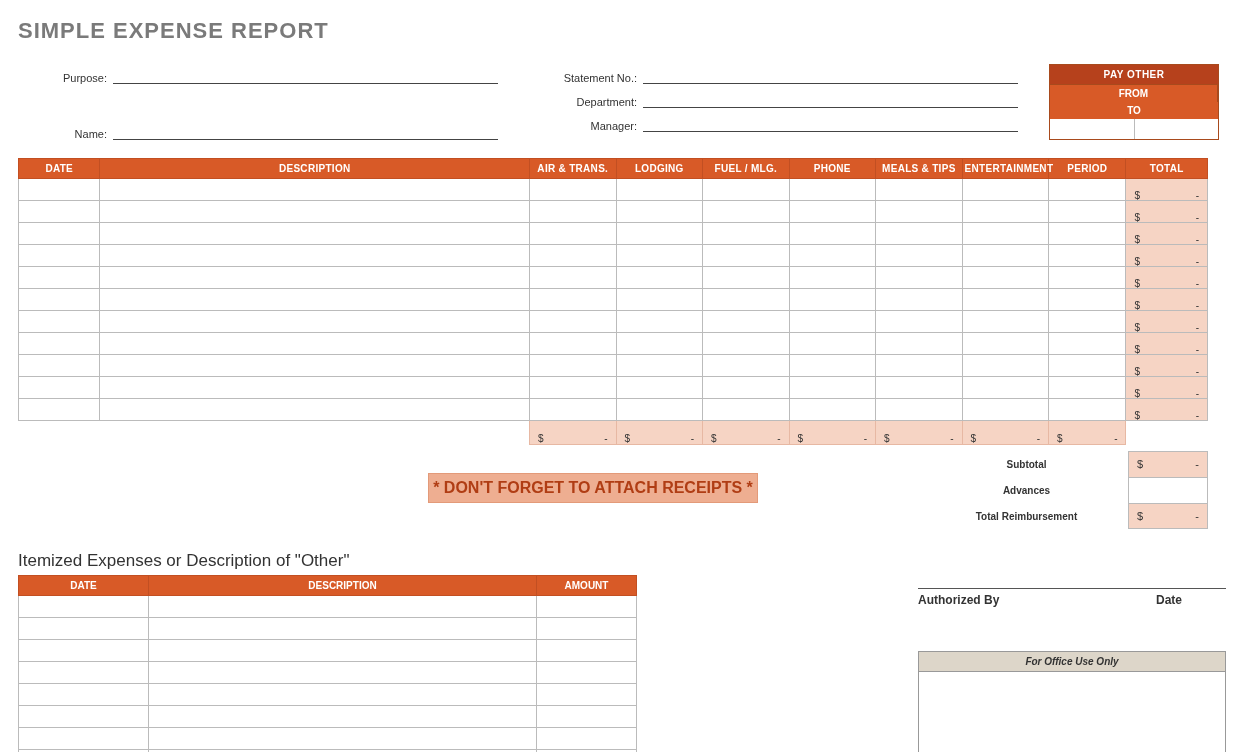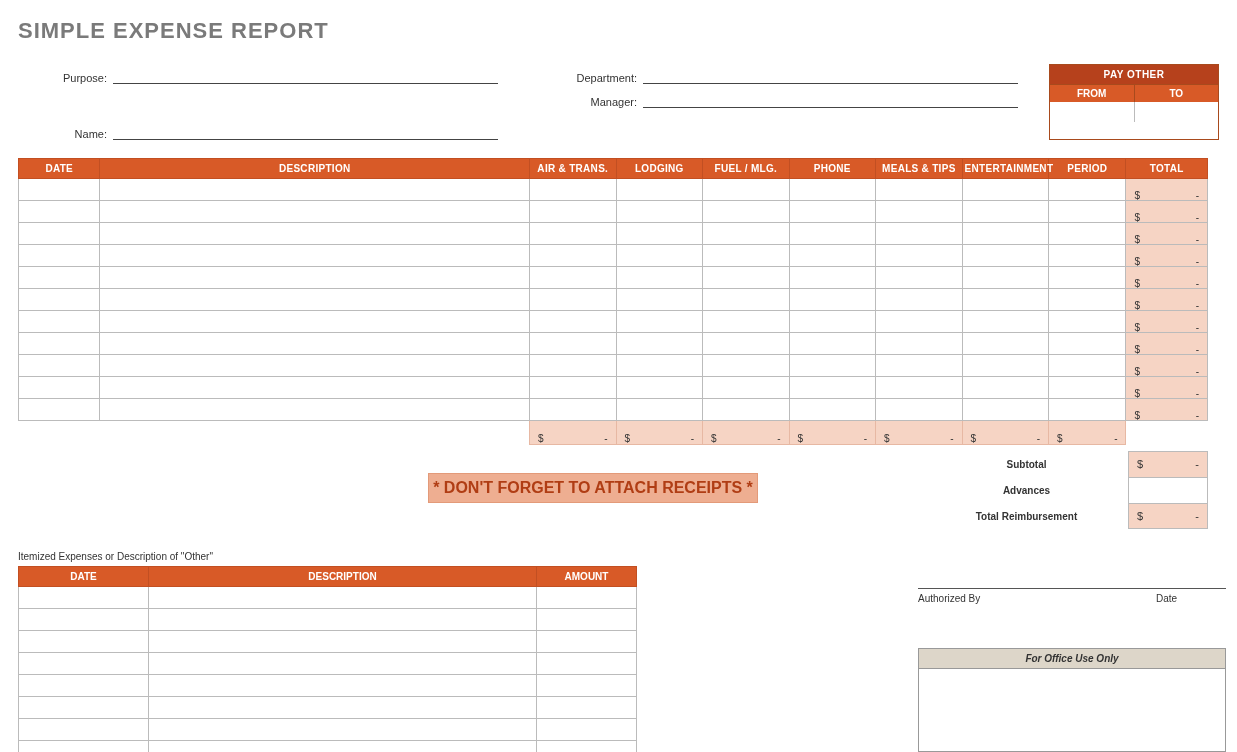--- a/index.html
+++ b/index.html
@@ -62,21 +62,21 @@
   .pp-title {
     background: #b6411c;
     color: #fff;
     font-weight: 700;
     text-align: center;
     font-size: 10px;
     padding: 4px 0;
     letter-spacing: .5px;
     border-bottom: 1px solid #a84a1d;
   }
-  .pp-labels { display:flex; }
+  .pp-labels { display:flex;flex-direction:column; }
   .pp-labels > div {
     flex:1;
     background:#d85a27;
     color:#fff;
     font-weight:700;
     text-align:center;
     font-size:10px;
     padding:3px 0;
   }
   .pp-labels > div:first-child { border-right:1px solid #a84a1d; }
@@ -158,21 +158,21 @@
     border-top:1px solid #bbb; border-left:1px solid #bbb; border-right:1px solid #bbb;
     position:relative; padding:0 8px;
   }
   .srow:last-child .sval{ border-bottom:1px solid #bbb; }
   .srow .sval.shade{ background:#f6d4c4; }
   .srow .sval .cur{position:absolute;left:8px;top:6px;}
   .srow .sval .dash{position:absolute;right:8px;top:6px;}
 
   
   .itemized-label{
-    font-size:10px;
+    font-size:17px;
     margin:22px 0 4px 0;
   }
   .item-table{ width:618px; table-layout:fixed; }
   .item-table th{
     background:#d85a27; color:#fff; font-size:10px; font-weight:700;
     text-align:center; padding:4px 2px; border:1px solid #c24f22;
   }
   .item-table td{
     border:1px solid #bbb; height:22px;
   }
@@ -184,22 +184,22 @@
   .bottom-right{
     position:absolute;
     left: 900px;
     top: 570px;
     width: 308px;
   }
   .auth-line{
     display:flex;
     border-top:1px solid #555;
     padding-top:4px;
-    font-size:10px;
-    font-weight:400;
+    font-size:12px;
+    font-weight:700;
   }
   .auth-line .l{flex:1;}
   .auth-line .r{width:70px;text-align:left;}
   .office-box{
     margin-top:44px;
     border:1px solid #999;
     height:104px;
   }
   .office-title{
     background:#ddd6c9;
@@ -224,20 +224,24 @@
     <div class="meta-row">
       <div class="meta-label">Purpose:</div>
       <div class="meta-line"></div>
     </div>
     <div class="meta-row">
       <div class="meta-label">Name:</div>
       <div class="meta-line"></div>
     </div>
   </div>
   <div class="meta-col right">
+    <div class="meta-row">
+      <div class="meta-label">Statement No.:</div>
+      <div class="meta-line"></div>
+    </div>
     <div class="meta-row">
       <div class="meta-label">Department:</div>
       <div class="meta-line"></div>
     </div>
     <div class="meta-row">
       <div class="meta-label">Manager:</div>
       <div class="meta-line"></div>
     </div>
   </div>
 

